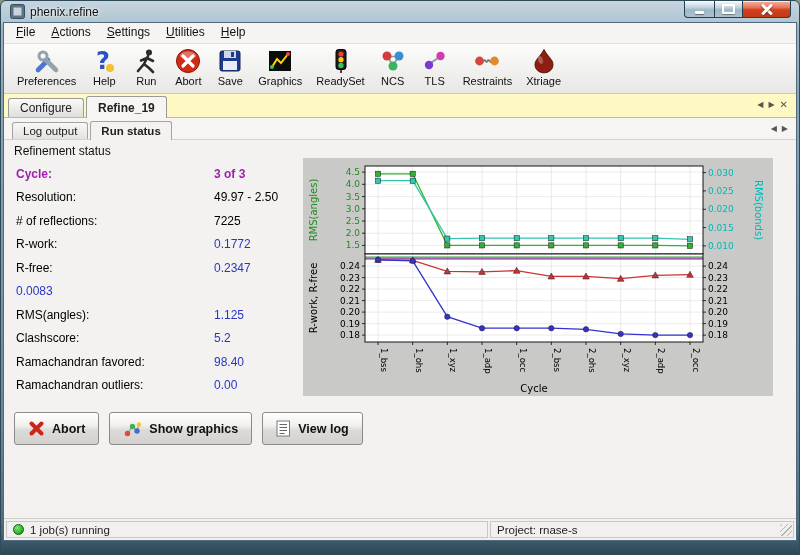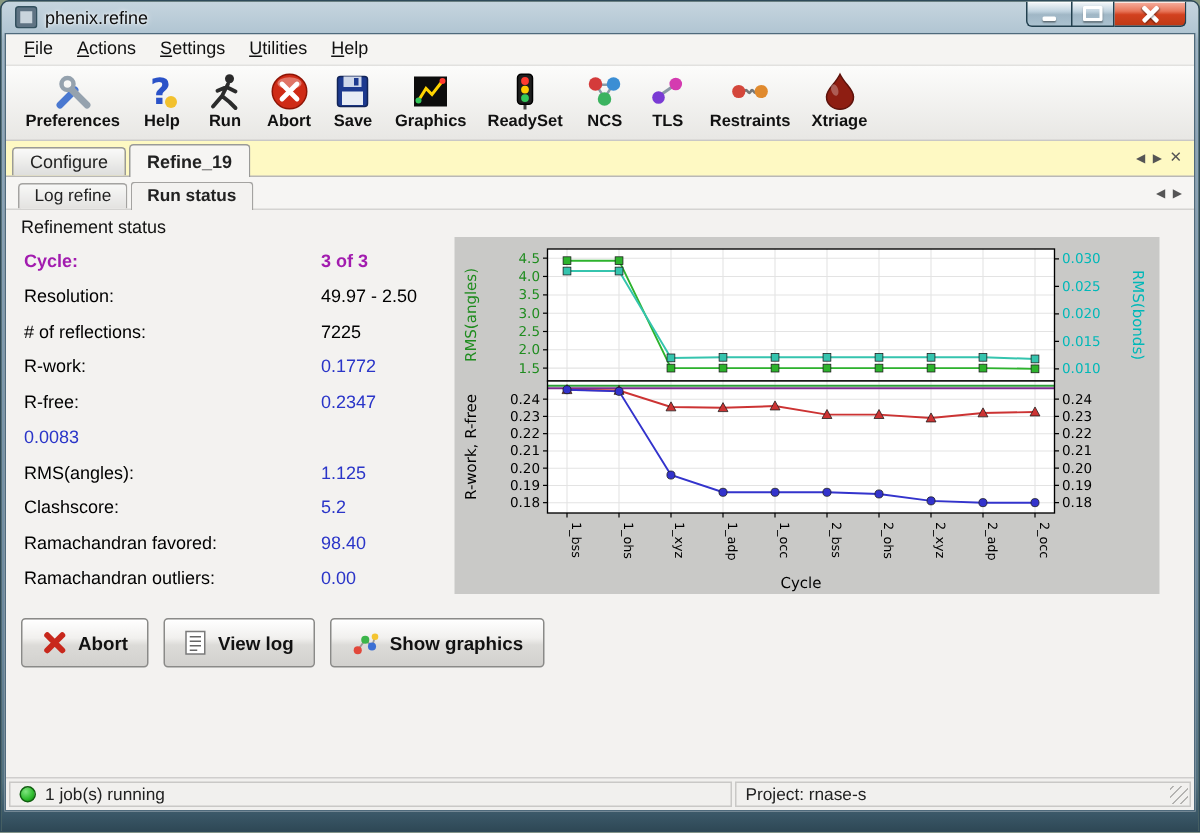--- a/index.html
+++ b/index.html
@@ -35,21 +35,21 @@
     display:flex;flex-direction:column;}
   
   .menubar{height:20px;flex:0 0 20px;background:#f5f4f2;border-bottom:1px solid #e2e1df;
     display:flex;align-items:flex-start;padding-left:4px;font-size:12px;color:#111;}
   .menu-item{padding:2px 8px;cursor:default;}
   
   .toolbar{height:47px;flex:0 0 47px;background:linear-gradient(#fcfcfb,#e8e7e4);
     border-bottom:1px solid #c9c8c6;display:flex;align-items:flex-start;padding:2px 0 0 6px;}
   .tb-item{display:flex;flex-direction:column;align-items:center;padding:1px 7px 0;cursor:default;}
   .tb-icon{height:28px;display:flex;align-items:center;justify-content:center;}
-  .tb-label{font-size:11px;color:#111;white-space:nowrap;font-weight:bold;}
+  .tb-label{font-size:11px;color:#111;white-space:nowrap;}
   
   .tabbar{height:23px;flex:0 0 23px;background:#fef9c3;display:flex;align-items:flex-end;
     padding-left:4px;position:relative;border-bottom:1px solid #b9b8b6;}
   .tab{height:18px;padding:0 11px;display:flex;align-items:center;font-size:12px;color:#222;
     border:1px solid #9a9a98;border-bottom:none;border-radius:3px 3px 0 0;margin-right:2px;
     background:linear-gradient(#fafaf9,#dededc);}
   .tab.active{height:21px;background:#f6f5f3;font-weight:bold;margin-bottom:-1px;z-index:2;}
   .tab-controls{position:absolute;right:8px;top:5px;display:flex;gap:5px;align-items:center;
     font-size:8px;color:#555;}
   .tab-controls span{cursor:default;}
@@ -246,21 +246,21 @@
       </div>
       <div class="tab-controls">
         <span>◀</span>
         <span>▶</span>
         <span style="font-size:10px">✕</span>
       </div>
     </div>
 
     <div class="subtabbar">
       <div class="subtab">
-        <span>Log refine</span>
+        <span>Log output</span>
       </div>
       <div class="subtab active">
         <span>Run status</span>
       </div>
       <div class="subtab-controls">
         <span>◀</span>
         <span>▶</span>
       </div>
     </div>
 
@@ -478,39 +478,39 @@
         <button class="action-btn">
           <span style="display:inline-flex">
             <svg width="17" height="17" viewBox="0 0 17 17">
                 <path d="M3.5 3.5 L13.5 13.5 M13.5 3.5 L3.5 13.5" stroke="#c8281c" stroke-width="4" stroke-linecap="round"></path>
               </svg>
           </span>
           <span>Abort</span>
         </button>
         <button class="action-btn">
           <span style="display:inline-flex">
-            <svg width="15" height="17" viewBox="0 0 15 17">
-                <rect x="1" y="1" width="12.5" height="15" fill="#fff" stroke="#7a7a7a"></rect>
-                <path d="M3.5 4.5 h7.5 M3.5 7.5 h7.5 M3.5 10.5 h7.5 M3.5 13.5 h5" stroke="#666" stroke-width="1.1"></path>
-              </svg>
-          </span>
-          <span>View log</span>
-        </button>
-        <button class="action-btn">
-          <span style="display:inline-flex">
             <svg width="19" height="18" viewBox="0 0 19 18">
                 <path d="M4.5 13.5 L9.5 6.5 L14 11 L16 4.5" stroke="#999" stroke-width="1.2" fill="none"></path>
                 <circle cx="4.5" cy="13.5" r="2.7" fill="#e2483b"></circle>
                 <circle cx="9.5" cy="6.5" r="2.7" fill="#3bb54a"></circle>
                 <circle cx="14" cy="11" r="2.7" fill="#3b6fd4"></circle>
                 <circle cx="16" cy="4.5" r="2.2" fill="#f4c430"></circle>
               </svg>
           </span>
           <span>Show graphics</span>
         </button>
+        <button class="action-btn">
+          <span style="display:inline-flex">
+            <svg width="15" height="17" viewBox="0 0 15 17">
+                <rect x="1" y="1" width="12.5" height="15" fill="#fff" stroke="#7a7a7a"></rect>
+                <path d="M3.5 4.5 h7.5 M3.5 7.5 h7.5 M3.5 10.5 h7.5 M3.5 13.5 h5" stroke="#666" stroke-width="1.1"></path>
+              </svg>
+          </span>
+          <span>View log</span>
+        </button>
       </div>
     </div>
 
     <div class="statusbar">
       <div class="sb-cell sb-left">
         <span class="dot"></span>
         <span>1 job(s) running</span>
       </div>
       <div class="sb-cell sb-right">
         <span>Project: rnase-s</span>

